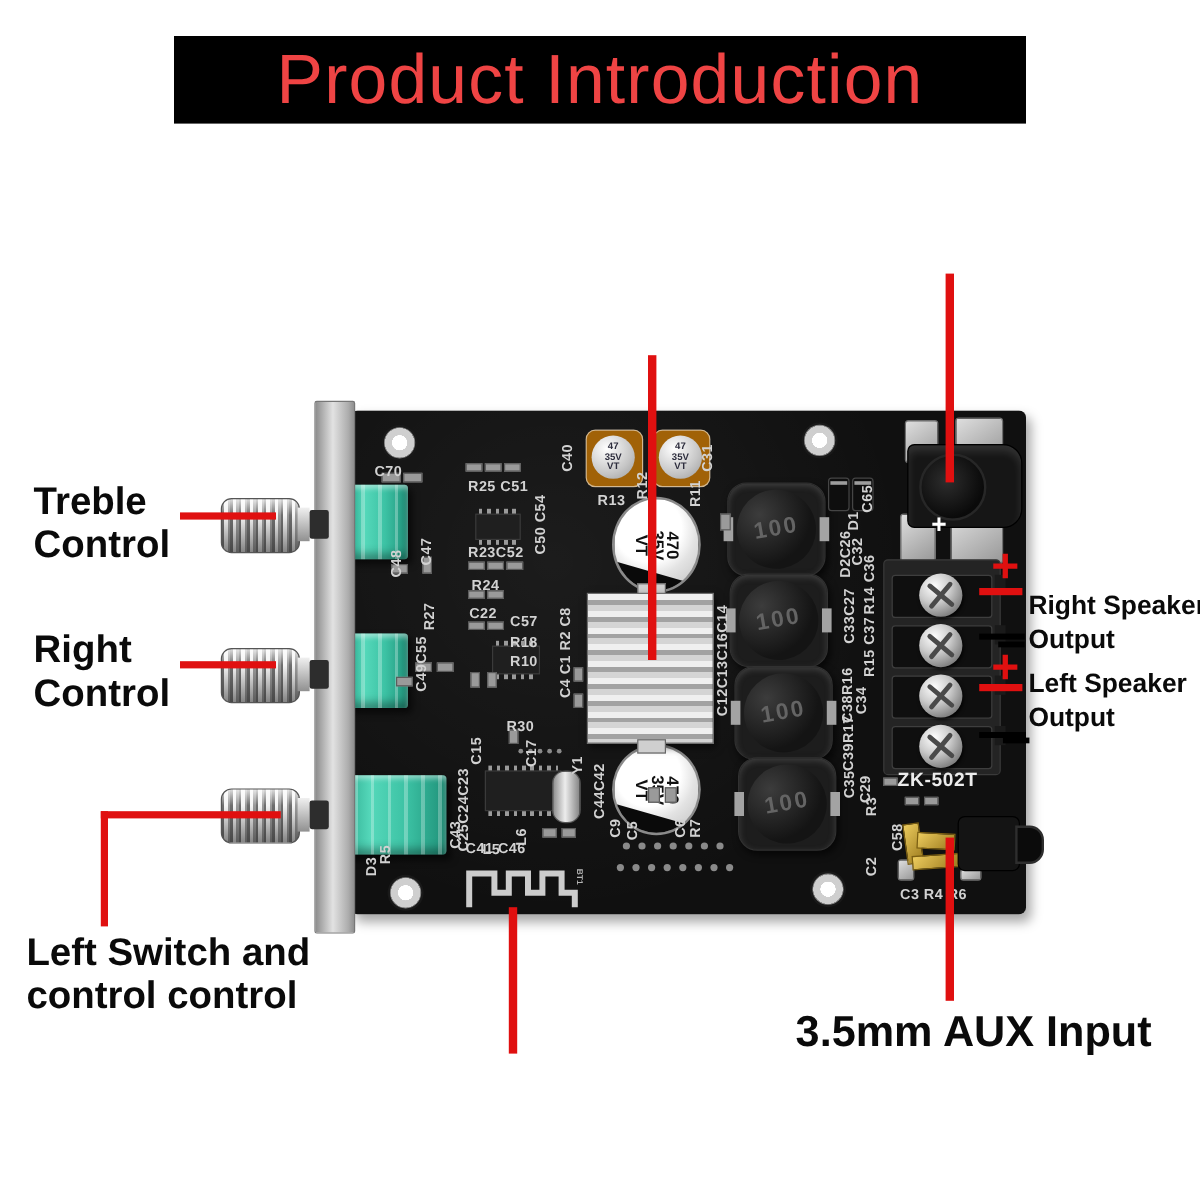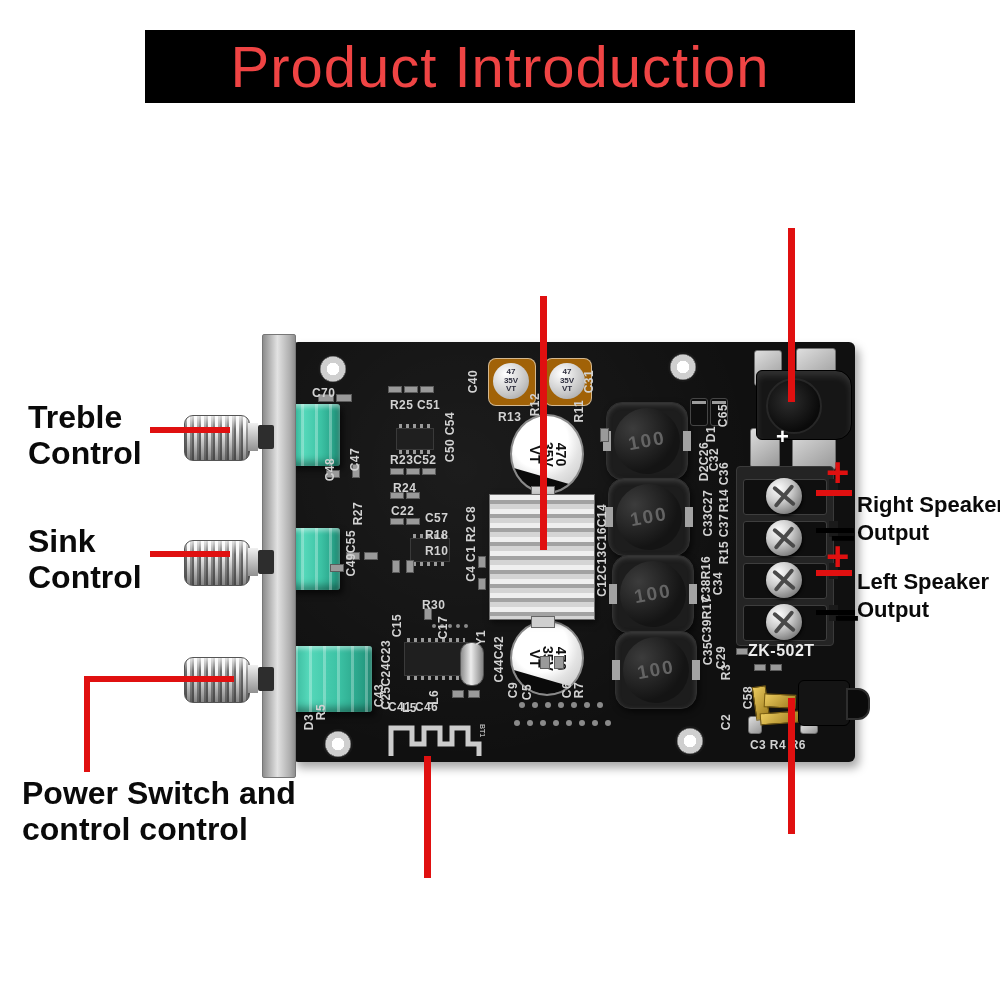--- a/index.html
+++ b/index.html
@@ -370,33 +370,34 @@
   <div class="rline lines" style="left:816px;top:570px;width:36px;height:6px"></div>
   <div class="kline lines" style="left:816px;top:610px;width:39px;height:5px"></div>
 
   <div class="lbl big toptext" style="left:708px;top:152px">
   </div>
   <div class="lbl big toptext" style="left:28px;top:400px">
     <div>Treble</div>
       <div>Control</div>
   </div>
   <div class="lbl big toptext" style="left:28px;top:524px">
-    <div>Sink</div>
+    <div>Right</div>
       <div>Control</div>
   </div>
   <div class="lbl sm toptext" style="left:857px;top:491px">
     <div>Right Speaker</div>
       <div>Output</div>
   </div>
-  <div class="lbl sm toptext" style="left:857px;top:568px">
+  <div class="lbl sm toptext" style="left:857px;top:556px">
     <div>Left Speaker</div>
       <div>Output</div>
   </div>
   <div class="plus toptext" style="left:826px;top:452px">+</div>
   <div class="minus toptext" style="left:830px;top:516px">−</div>
   <div class="plus toptext" style="left:826px;top:536px">+</div>
   <div class="minus toptext" style="left:834px;top:596px">−</div>
   <div class="lbl big toptext" style="left:22px;top:776px">
-    <div>Power Switch and</div>
+    <div>Left Switch and</div>
       <div>control control</div>
   </div>
+  <div class="lbl med toptext" style="left:663px;top:840px">3.5mm AUX Input</div>
 
 </div>
 
 </body></html>

